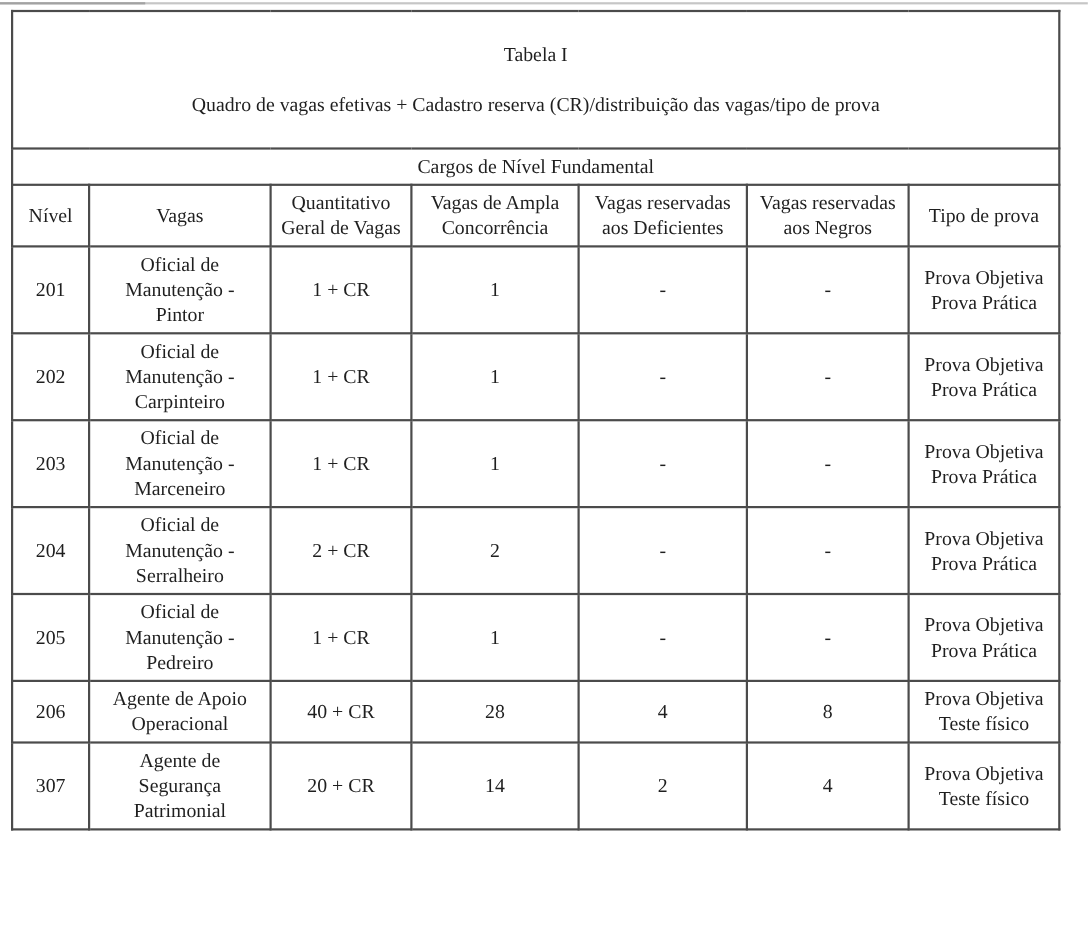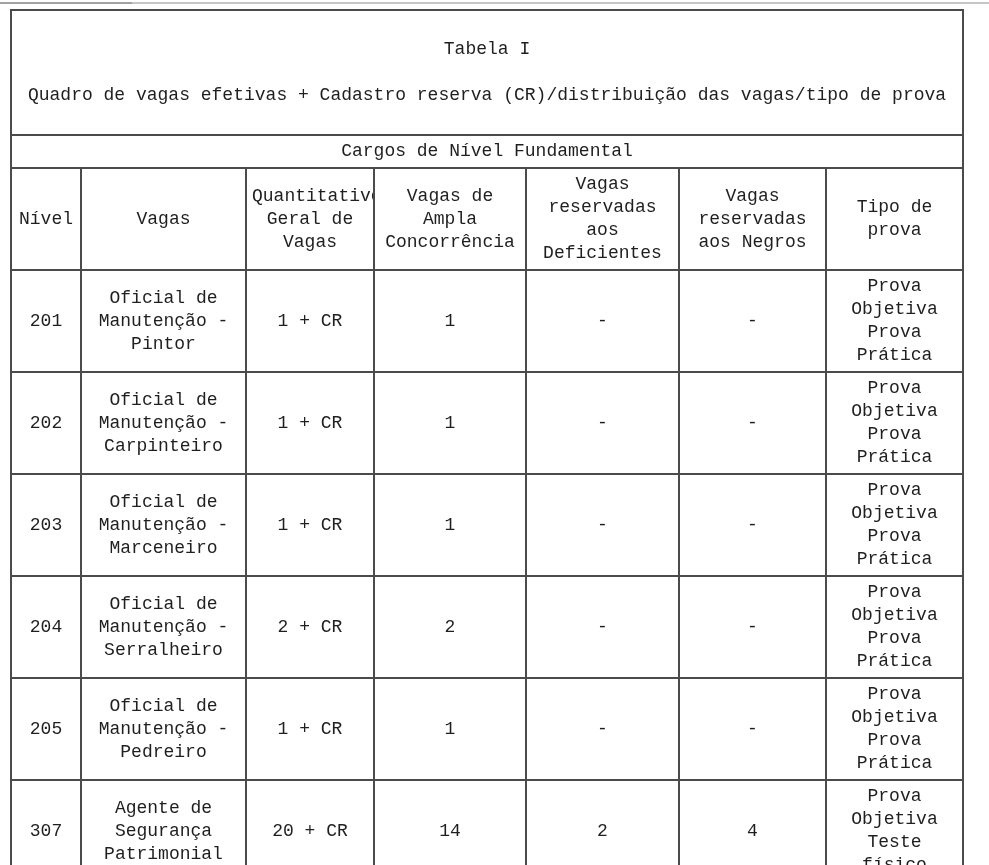--- a/index.html
+++ b/index.html
@@ -10,21 +10,20 @@
     height: 865px;
     background: #ffffff;
     font-family: "Liberation Serif", "DejaVu Serif", serif;
     color: #1f1f1f;
   }
   .page {
     position: relative;
     width: 989px;
     height: 865px;
     overflow: hidden;
-    font-family: Liberation Mono, monospace;
   }
   .top-rule {
     position: absolute;
     top: 2px;
     left: 0;
     width: 100%;
     height: 2px;
     background: #c6c6c6;
   }
   .top-rule .dark-seg {
@@ -156,20 +155,31 @@
         <td>Oficial de
 Manutenção -
 Pedreiro</td>
         <td>1 + CR</td>
         <td>1</td>
         <td>-</td>
         <td>-</td>
         <td>Prova Objetiva
 Prova Prática</td>
       </tr>
+      <tr class="r-short">
+        <td>206</td>
+        <td>Agente de Apoio
+Operacional</td>
+        <td>40 + CR</td>
+        <td>28</td>
+        <td>4</td>
+        <td>8</td>
+        <td>Prova Objetiva
+Teste físico</td>
+      </tr>
       <tr class="r-tall">
         <td>307</td>
         <td>Agente de
 Segurança
 Patrimonial</td>
         <td>20 + CR</td>
         <td>14</td>
         <td>2</td>
         <td>4</td>
         <td>Prova Objetiva

